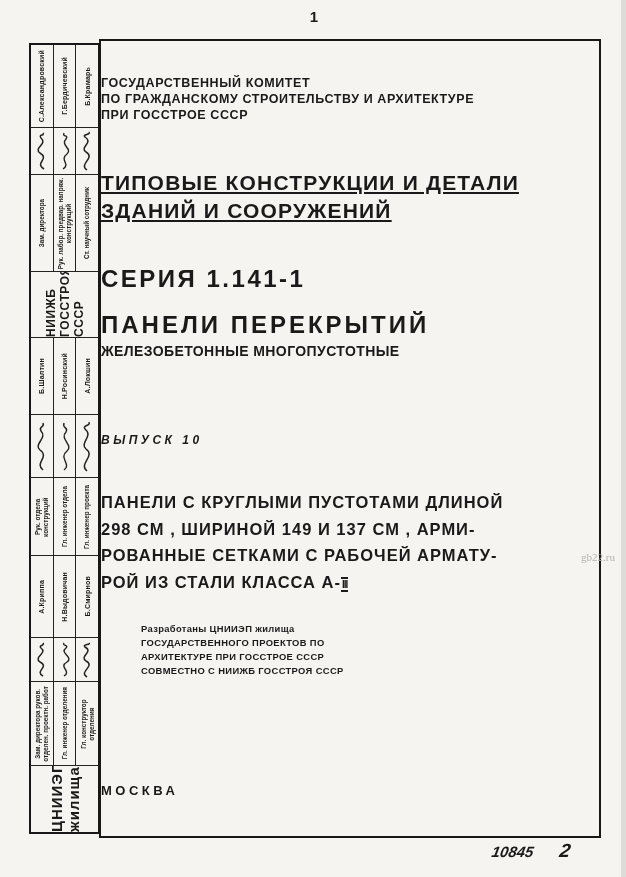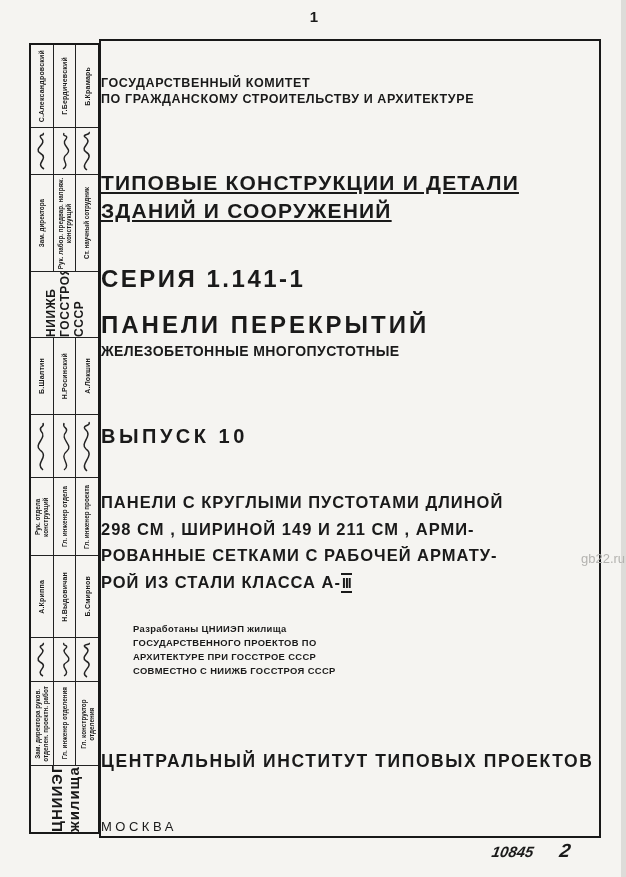--- a/index.html
+++ b/index.html
@@ -19,40 +19,40 @@
 
   
   .frame{position:absolute;left:99px;top:39px;width:498px;height:795px;
     border:2.5px solid #181818;background:transparent;}
   .c{position:absolute;left:0;width:100%;text-align:left;font-weight:bold;}
   .hdr{top:34px;font-size:12.5px;line-height:1.28;letter-spacing:.6px;}
   .ttl{top:128px;font-size:21px;line-height:1.35;letter-spacing:1.2px;text-decoration:underline;}
   .series{top:224px;font-size:24px;letter-spacing:2.5px;}
   .subj1{top:270px;font-size:24px;letter-spacing:3px;}
   .subj2{top:302px;font-size:14px;letter-spacing:.4px;}
-  .issue{top:384px;font-size:20px;letter-spacing:3.5px;}
+  .issue{top:392px;font-size:12px;letter-spacing:3.5px;font-style:italic;}
   .desc{top:448px;font-size:16.5px;line-height:1.62;letter-spacing:1px;}
   .roman{border-top:2px solid #1a1a1a;border-bottom:2px solid #1a1a1a;
-    padding:0 1px;font-size:14px;letter-spacing:-1px;}
+    padding:0 1px;font-size:10px;letter-spacing:-1px;}
   .cols{position:absolute;top:581px;left:0;width:100%;display:flex;
-    padding:0 32px;box-sizing:border-box;gap:8px;text-align:left;}
+    padding:0 40px;box-sizing:border-box;gap:8px;text-align:left;}
   .col{font-size:9.4px;font-weight:bold;line-height:1.5;letter-spacing:.35px;}
   .col.left{flex:1.08;}
   .col.right{flex:1;}
   .pub1{top:710px;font-size:17.5px;letter-spacing:1.6px;}
-  .pub2{top:742px;font-size:13px;letter-spacing:3.5px;font-weight:normal;margin-top:36px;}
+  .pub2{top:742px;font-size:13px;letter-spacing:3.5px;font-weight:bold;}
 
   
   .footer-hand{position:absolute;top:840px;left:492px;width:110px;
     font-style:italic;font-weight:bold;transform:skewX(-10deg);
     font-size:15px;display:flex;gap:26px;align-items:baseline;}
   .footer-hand .pg{font-size:19px;}
 
-  .watermark{position:absolute;left:581px;top:551px;font-size:13px;
-    color:#b4b3b0;letter-spacing:0;}
+  .watermark{position:absolute;left:581px;top:551px;font-size:11px;
+    color:#b4b3b0;letter-spacing:0;font-family:Liberation Serif, serif;}
 
   
   .sidebar{position:absolute;left:29px;top:43px;width:71px;height:791px;
     border:2px solid #181818;box-sizing:border-box;display:flex;
     flex-direction:column;background:transparent;}
   .band{display:flex;flex-direction:row;border-bottom:1.5px solid #222;
     box-sizing:border-box;overflow:hidden;}
   .band:last-child{border-bottom:none;}
   .cell{flex:1;display:flex;align-items:center;justify-content:center;
     overflow:hidden;box-sizing:border-box;}
@@ -220,53 +220,53 @@
         </span>
       </div>
     </div>
   </div>
 
   <div class="frame">
 
     <div class="c hdr">
       <div>ГОСУДАРСТВЕННЫЙ  КОМИТЕТ</div>
       <div>ПО ГРАЖДАНСКОМУ СТРОИТЕЛЬСТВУ И АРХИТЕКТУРЕ</div>
+      <div>ПРИ  ГОССТРОЕ  СССР</div>
     </div>
 
     <div class="c ttl">
       <div>ТИПОВЫЕ КОНСТРУКЦИИ И ДЕТАЛИ</div>
       <div>ЗДАНИЙ И СООРУЖЕНИЙ</div>
     </div>
 
     <div class="c series">СЕРИЯ 1.141-1</div>
 
     <div class="c subj1">ПАНЕЛИ  ПЕРЕКРЫТИЙ</div>
     <div class="c subj2">ЖЕЛЕЗОБЕТОННЫЕ МНОГОПУСТОТНЫЕ</div>
 
     <div class="c issue">ВЫПУСК 10</div>
 
     <div class="c desc">
       <div>ПАНЕЛИ С КРУГЛЫМИ ПУСТОТАМИ ДЛИНОЙ</div>
-      <div>298 СМ , ШИРИНОЙ  149 И 211 СМ , АРМИ-</div>
+      <div>298 СМ , ШИРИНОЙ  149 И 137 СМ , АРМИ-</div>
       <div>РОВАННЫЕ СЕТКАМИ С РАБОЧЕЙ АРМАТУ-</div>
       <div>
         <span>РОЙ ИЗ СТАЛИ КЛАССА А-</span><span class="roman">III</span>
       </div>
     </div>
 
     <div class="cols">
       <div class="col left">
         <div>Разработаны ЦНИИЭП жилища</div>
         <div>ГОСУДАРСТВЕННОГО  ПРОЕКТОВ  ПО</div>
         <div>АРХИТЕКТУРЕ ПРИ ГОССТРОЕ СССР</div>
         <div>СОВМЕСТНО С НИИЖБ ГОССТРОЯ СССР</div>
       </div>
     </div>
 
-    <div class="c pub1">ЦЕНТРАЛЬНЫЙ  ИНСТИТУТ  ТИПОВЫХ  ПРОЕКТОВ</div>
     <div class="c pub2">МОСКВА</div>
   </div>
 
   <div class="footer-hand">
     <span>10845</span>
     <span class="pg">2</span>
   </div>
 
   <div class="watermark">gb22.ru</div>
 

